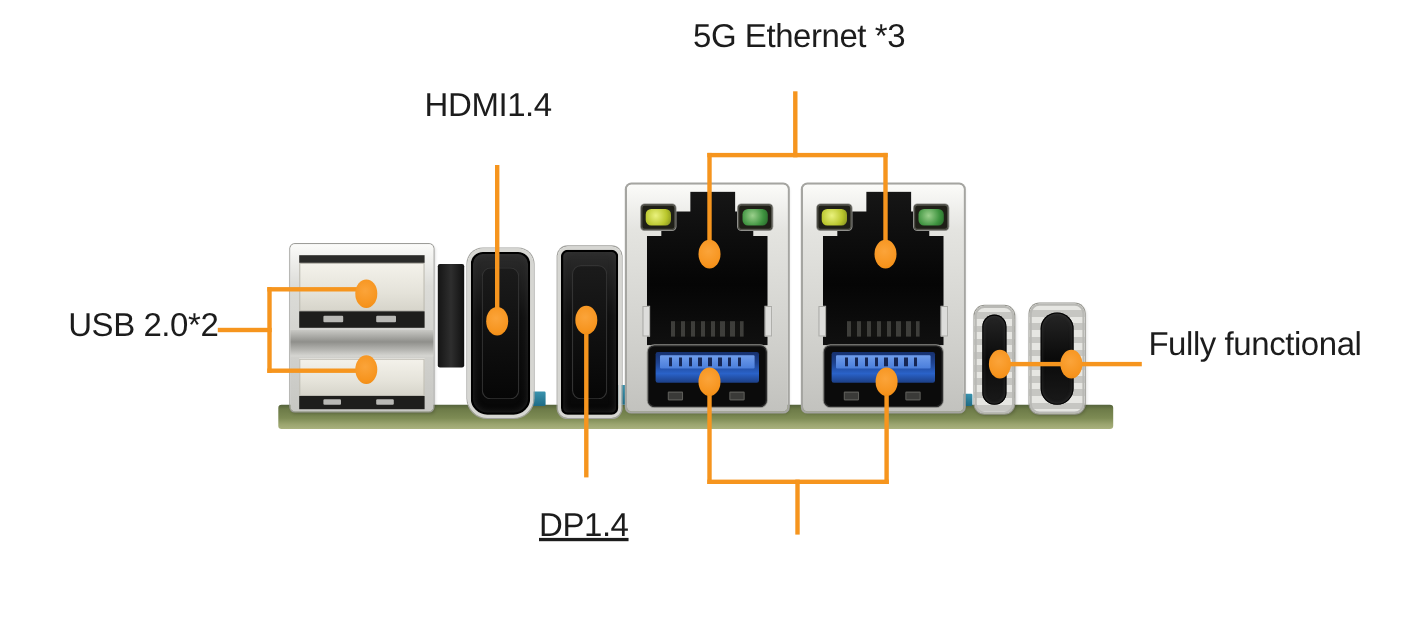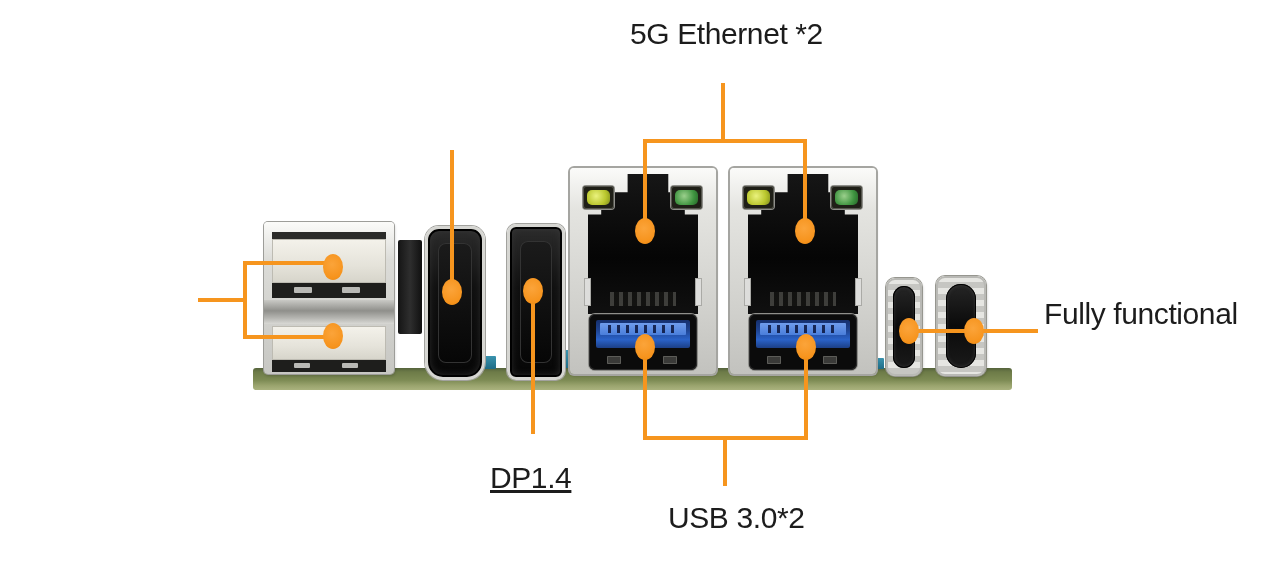--- a/index.html
+++ b/index.html
@@ -187,20 +187,21 @@
   <div class="dot" style="left:323px;top:323px;"></div>
   <div class="dot" style="left:442px;top:279px;"></div>
   <div class="dot" style="left:523px;top:278px;"></div>
   <div class="dot" style="left:635px;top:218px;"></div>
   <div class="dot" style="left:795px;top:218px;"></div>
   <div class="dot" style="left:635px;top:334px;"></div>
   <div class="dot" style="left:796px;top:334px;"></div>
   <div class="dot" style="left:899px;top:318px;"></div>
   <div class="dot" style="left:964px;top:318px;"></div>
 
-  <div class="label" style="left:630px;top:16px;">5G Ethernet *2</div>
+  <div class="label" style="left:630px;top:16px;">5G Ethernet *3</div>
+  <div class="label" style="left:386px;top:78px;">HDMI1.4</div>
+  <div class="label" style="left:62px;top:278px;">USB 2.0*2</div>
   <div class="label" style="left:490px;top:460px;text-decoration:underline;">DP1.4</div>
-  <div class="label" style="left:668px;top:500px;">USB 3.0*2</div>
   <div class="label" style="left:1044px;top:296px;">
     <div>Fully functional</div>
   </div>
 
 </div>
 
 </body></html>

